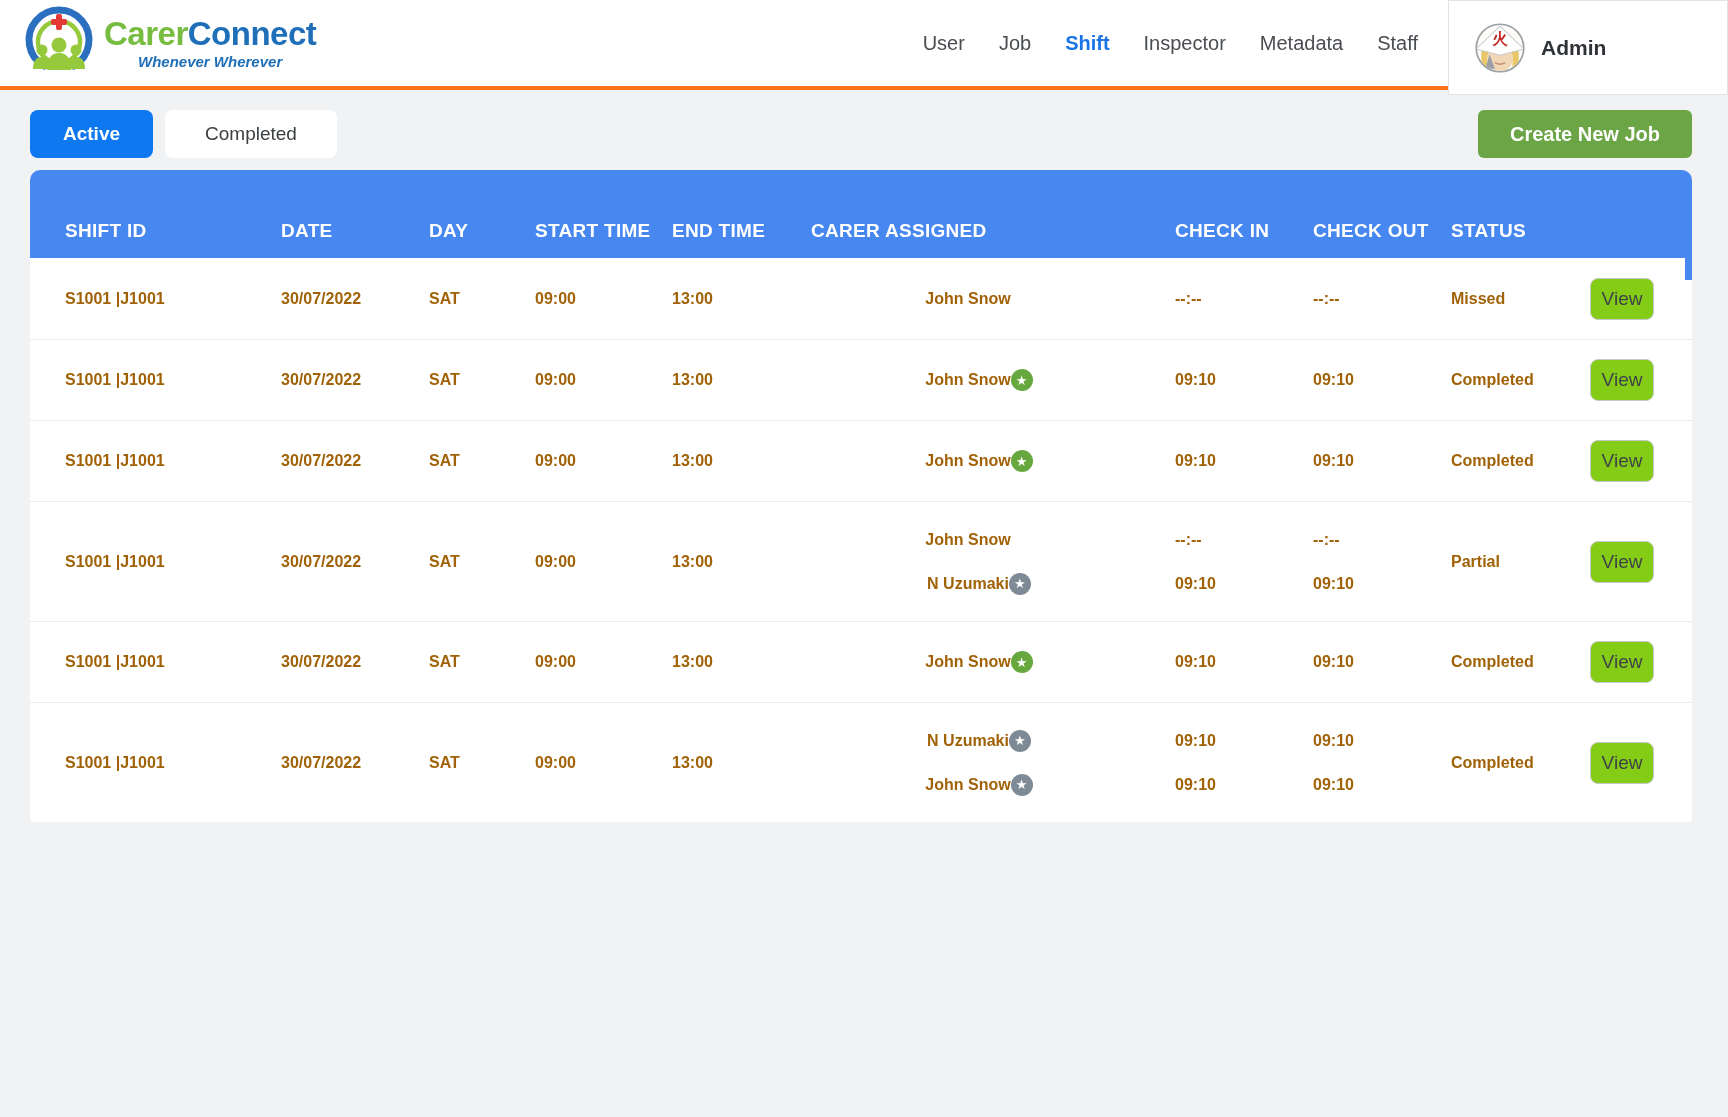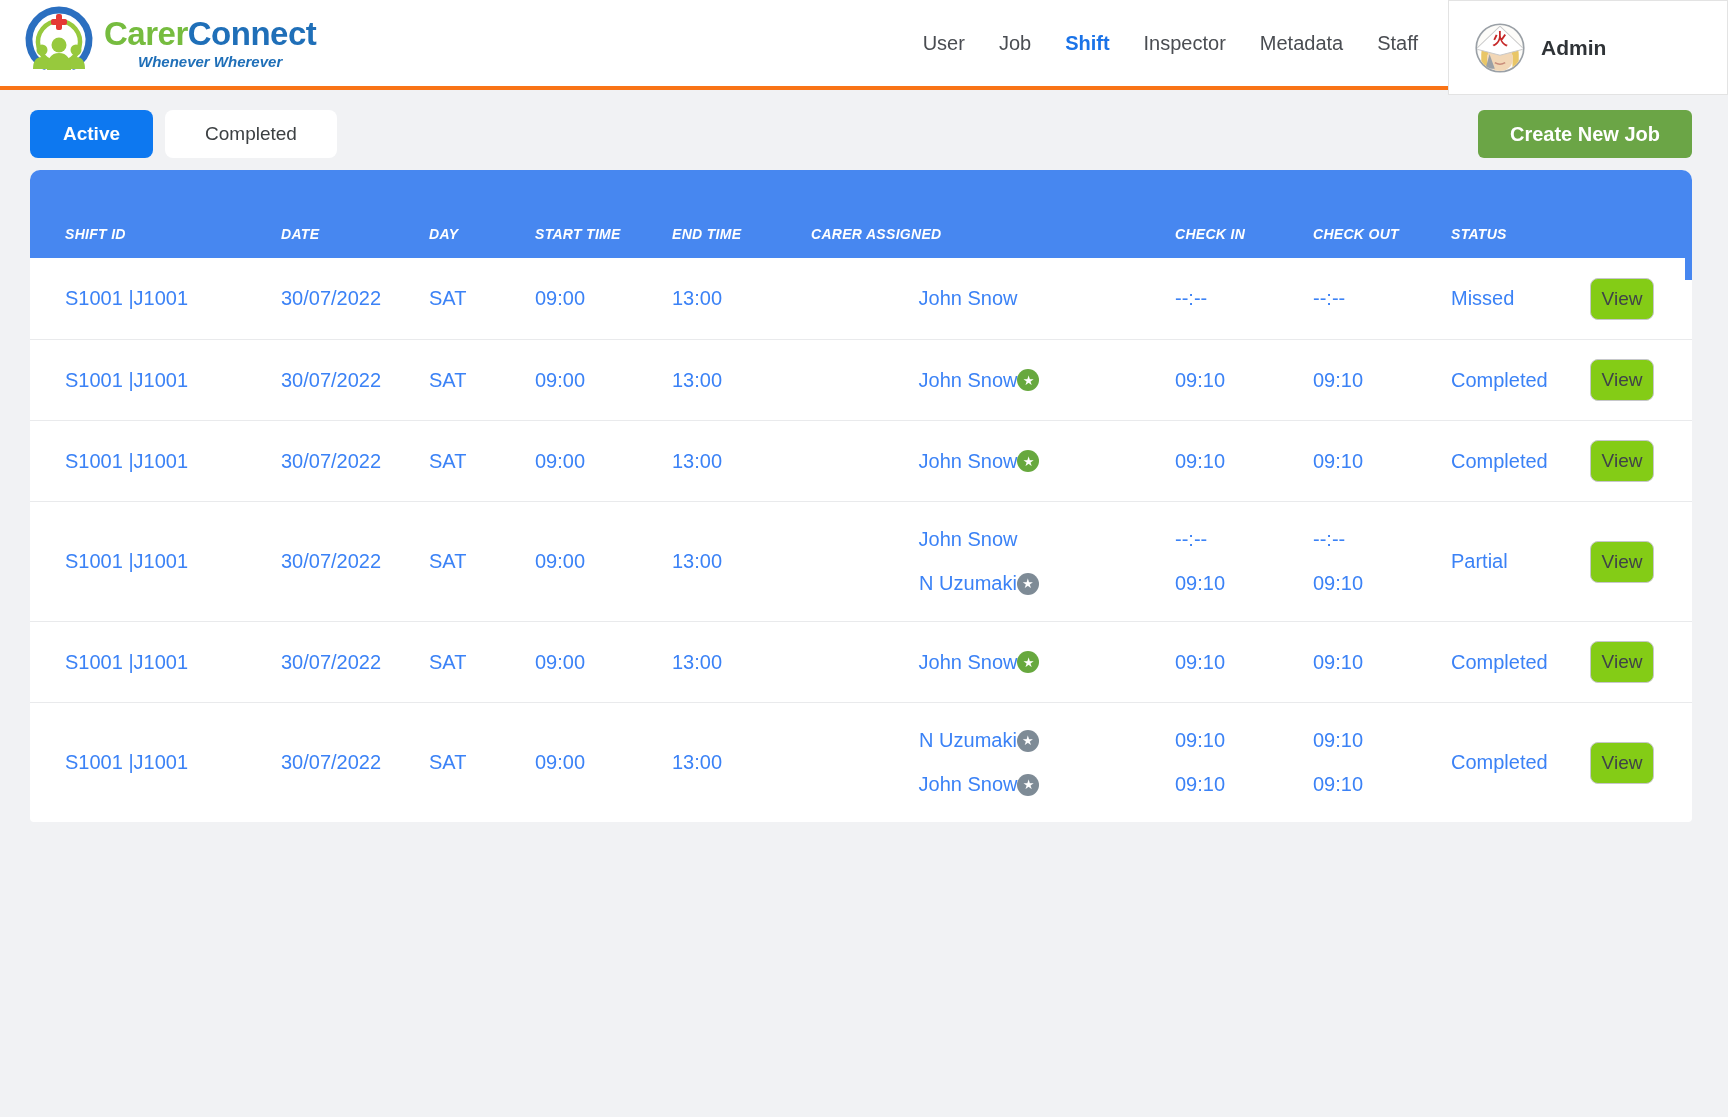--- a/index.html
+++ b/index.html
@@ -63,27 +63,27 @@
     background:var(--header-blue); border-radius:10px 10px 0 0;
     height:88px; color:#fff;
   }
   .trow {
     display:grid;
     grid-template-columns:216px 148px 106px 137px 139px 640px 139px 1fr;
     padding-left:35px; padding-right:12px;
     align-items:center;
   }
   .thead .trow { height:100%; align-items:end; padding-bottom:16px; }
-  .th { font-size:14px; font-weight:bold; letter-spacing:0.3px;font-style:italic; }
+  .th { font-size:19px; font-weight:bold; letter-spacing:0.3px; }
   .head-sub { display:grid; grid-template-columns:364px 138px 138px; }
 
   .tbody .trow { min-height:81px; }
   .tbody .trow.double { min-height:120px; }
   .tbody .trow + .trow { border-top:1px solid #e9eaec; }
-  .td { font-size:20px; color:#3b82f6; }
+  .td { font-size:16px; color:#a16207;font-weight:bold; }
 
   .carers-block { display:flex; flex-direction:column; justify-content:center; }
   .carer-line {
     display:grid; grid-template-columns:364px 138px 138px;
     align-items:center; height:44px;
   }
   .carer-cell { display:flex; align-items:center; justify-content:center; padding-right:28px; }
   .star-badge {
     width:22px; height:22px; border-radius:50%;
     display:flex; align-items:center; justify-content:center;

